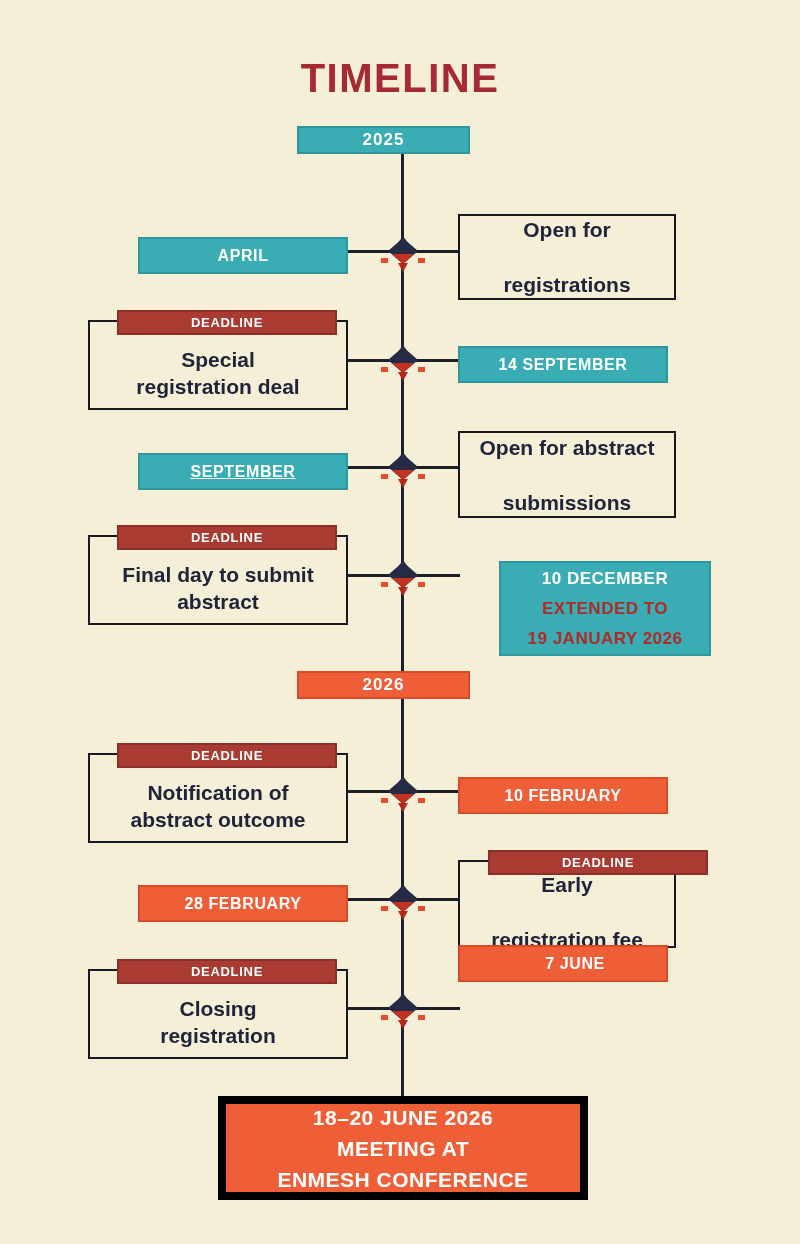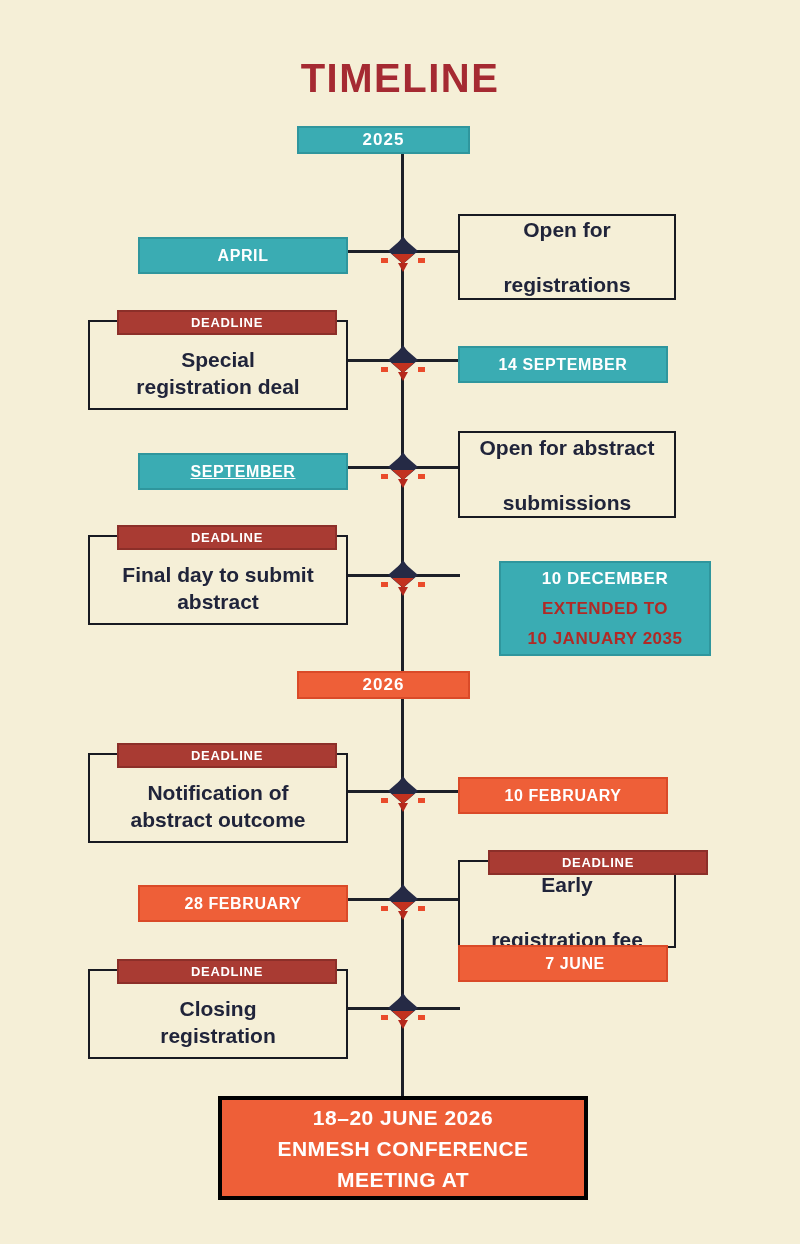--- a/index.html
+++ b/index.html
@@ -57,21 +57,21 @@
     position:absolute; left:458px; top:561px; width:212px; height:95px;
     box-sizing:border-box; background:#3aacb3; border:2px solid #2f969d;
     display:flex; flex-direction:column; align-items:center; justify-content:center;
     text-align:center; z-index:2;margin-left:41px;
   }
   .dec-line{ font-weight:700; font-size:17px; line-height:30px; letter-spacing:0.5px; }
   .dec-white{ color:#ffffff; }
   .dec-red{ color:#b02a26; }
   .footer-box{
     position:absolute; left:218px; top:1096px; width:370px; height:104px;
-    box-sizing:border-box; background:#ee5f38; border:4px solid #000000;
+    box-sizing:border-box; background:#ee5f38; border:8px solid #000000;
     display:flex; flex-direction:column; justify-content:center;
     text-align:center; color:#fff; font-weight:700; font-size:21px;
     line-height:31px; letter-spacing:0.5px; z-index:2;
   }
 </style>
 </head>
 <body>
 
 <div class="canvas">
 
@@ -106,21 +106,21 @@
 
   <div class="connector" style="top:574px;"></div>
   <div class="tag tag-left" style="top:525px;">DEADLINE</div>
   <div class="box-outline box-left" style="top:535px;">
     <div>Final day to submit</div>
     <div>abstract</div>
   </div>
   <div class="dec-box">
     <div class="dec-line dec-white">10 DECEMBER</div>
     <div class="dec-line dec-red">EXTENDED TO</div>
-    <div class="dec-line dec-red">10 JANUARY 2035</div>
+    <div class="dec-line dec-red">19 JANUARY 2026</div>
   </div>
 
   <div class="connector" style="top:790px;"></div>
   <div class="tag tag-left" style="top:743px;">DEADLINE</div>
   <div class="box-outline box-left" style="top:753px;">
     <div>Notification of</div>
     <div>abstract outcome</div>
   </div>
   <div class="label orangebg lbl-right" style="top:777px;">10 FEBRUARY</div>
 
@@ -192,17 +192,17 @@
       <polygon points="22,1 27,8 17,8" fill="#252a45"></polygon>
       <polygon points="22,3 37,16 22,29 7,16" fill="#252a45"></polygon>
       <polygon points="11,19 33,19 22,29" fill="#c2321f"></polygon>
       <polygon points="17,28 27,28 22,37" fill="#b5281c"></polygon>
       <rect x="0" y="23" width="7" height="5" fill="#ea4b2b"></rect>
       <rect x="37" y="23" width="7" height="5" fill="#ea4b2b"></rect>
     </svg>
 
   <div class="footer-box">
     <div>18–20 JUNE 2026</div>
+    <div>MEETING AT</div>
     <div>ENMESH CONFERENCE</div>
-    <div>MEETING AT</div>
   </div>
 
 </div>
 
 </body></html>

